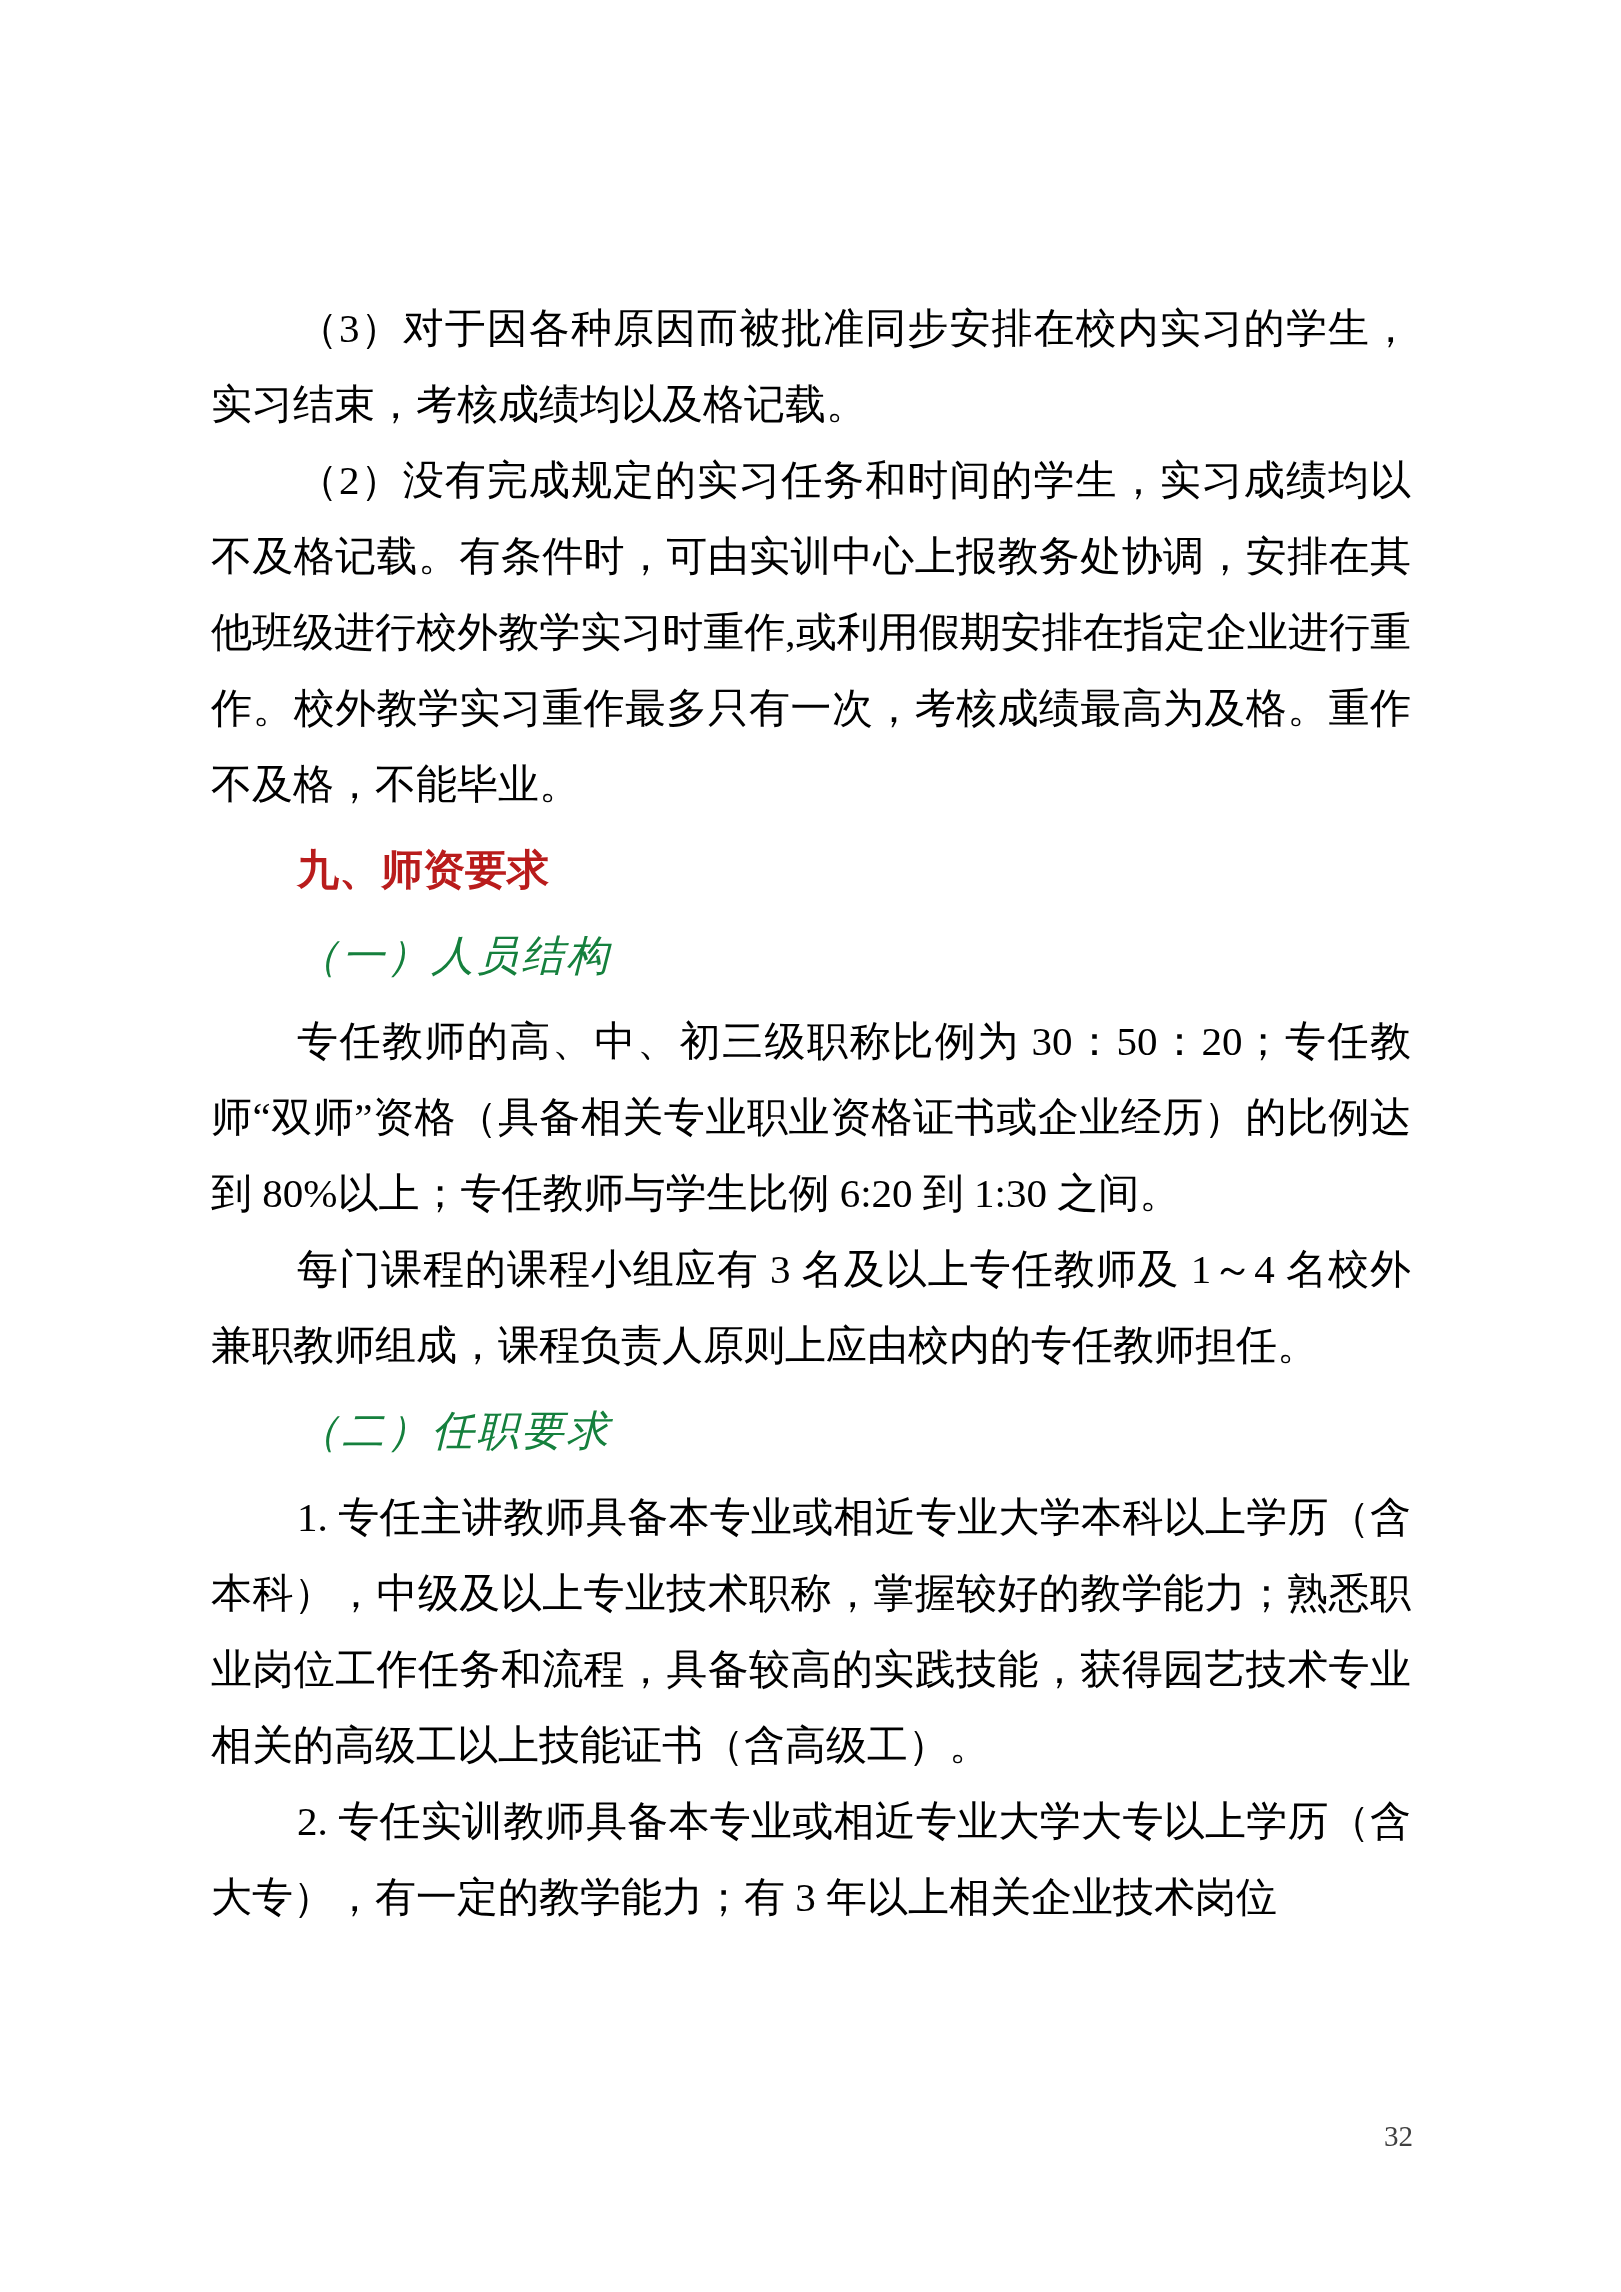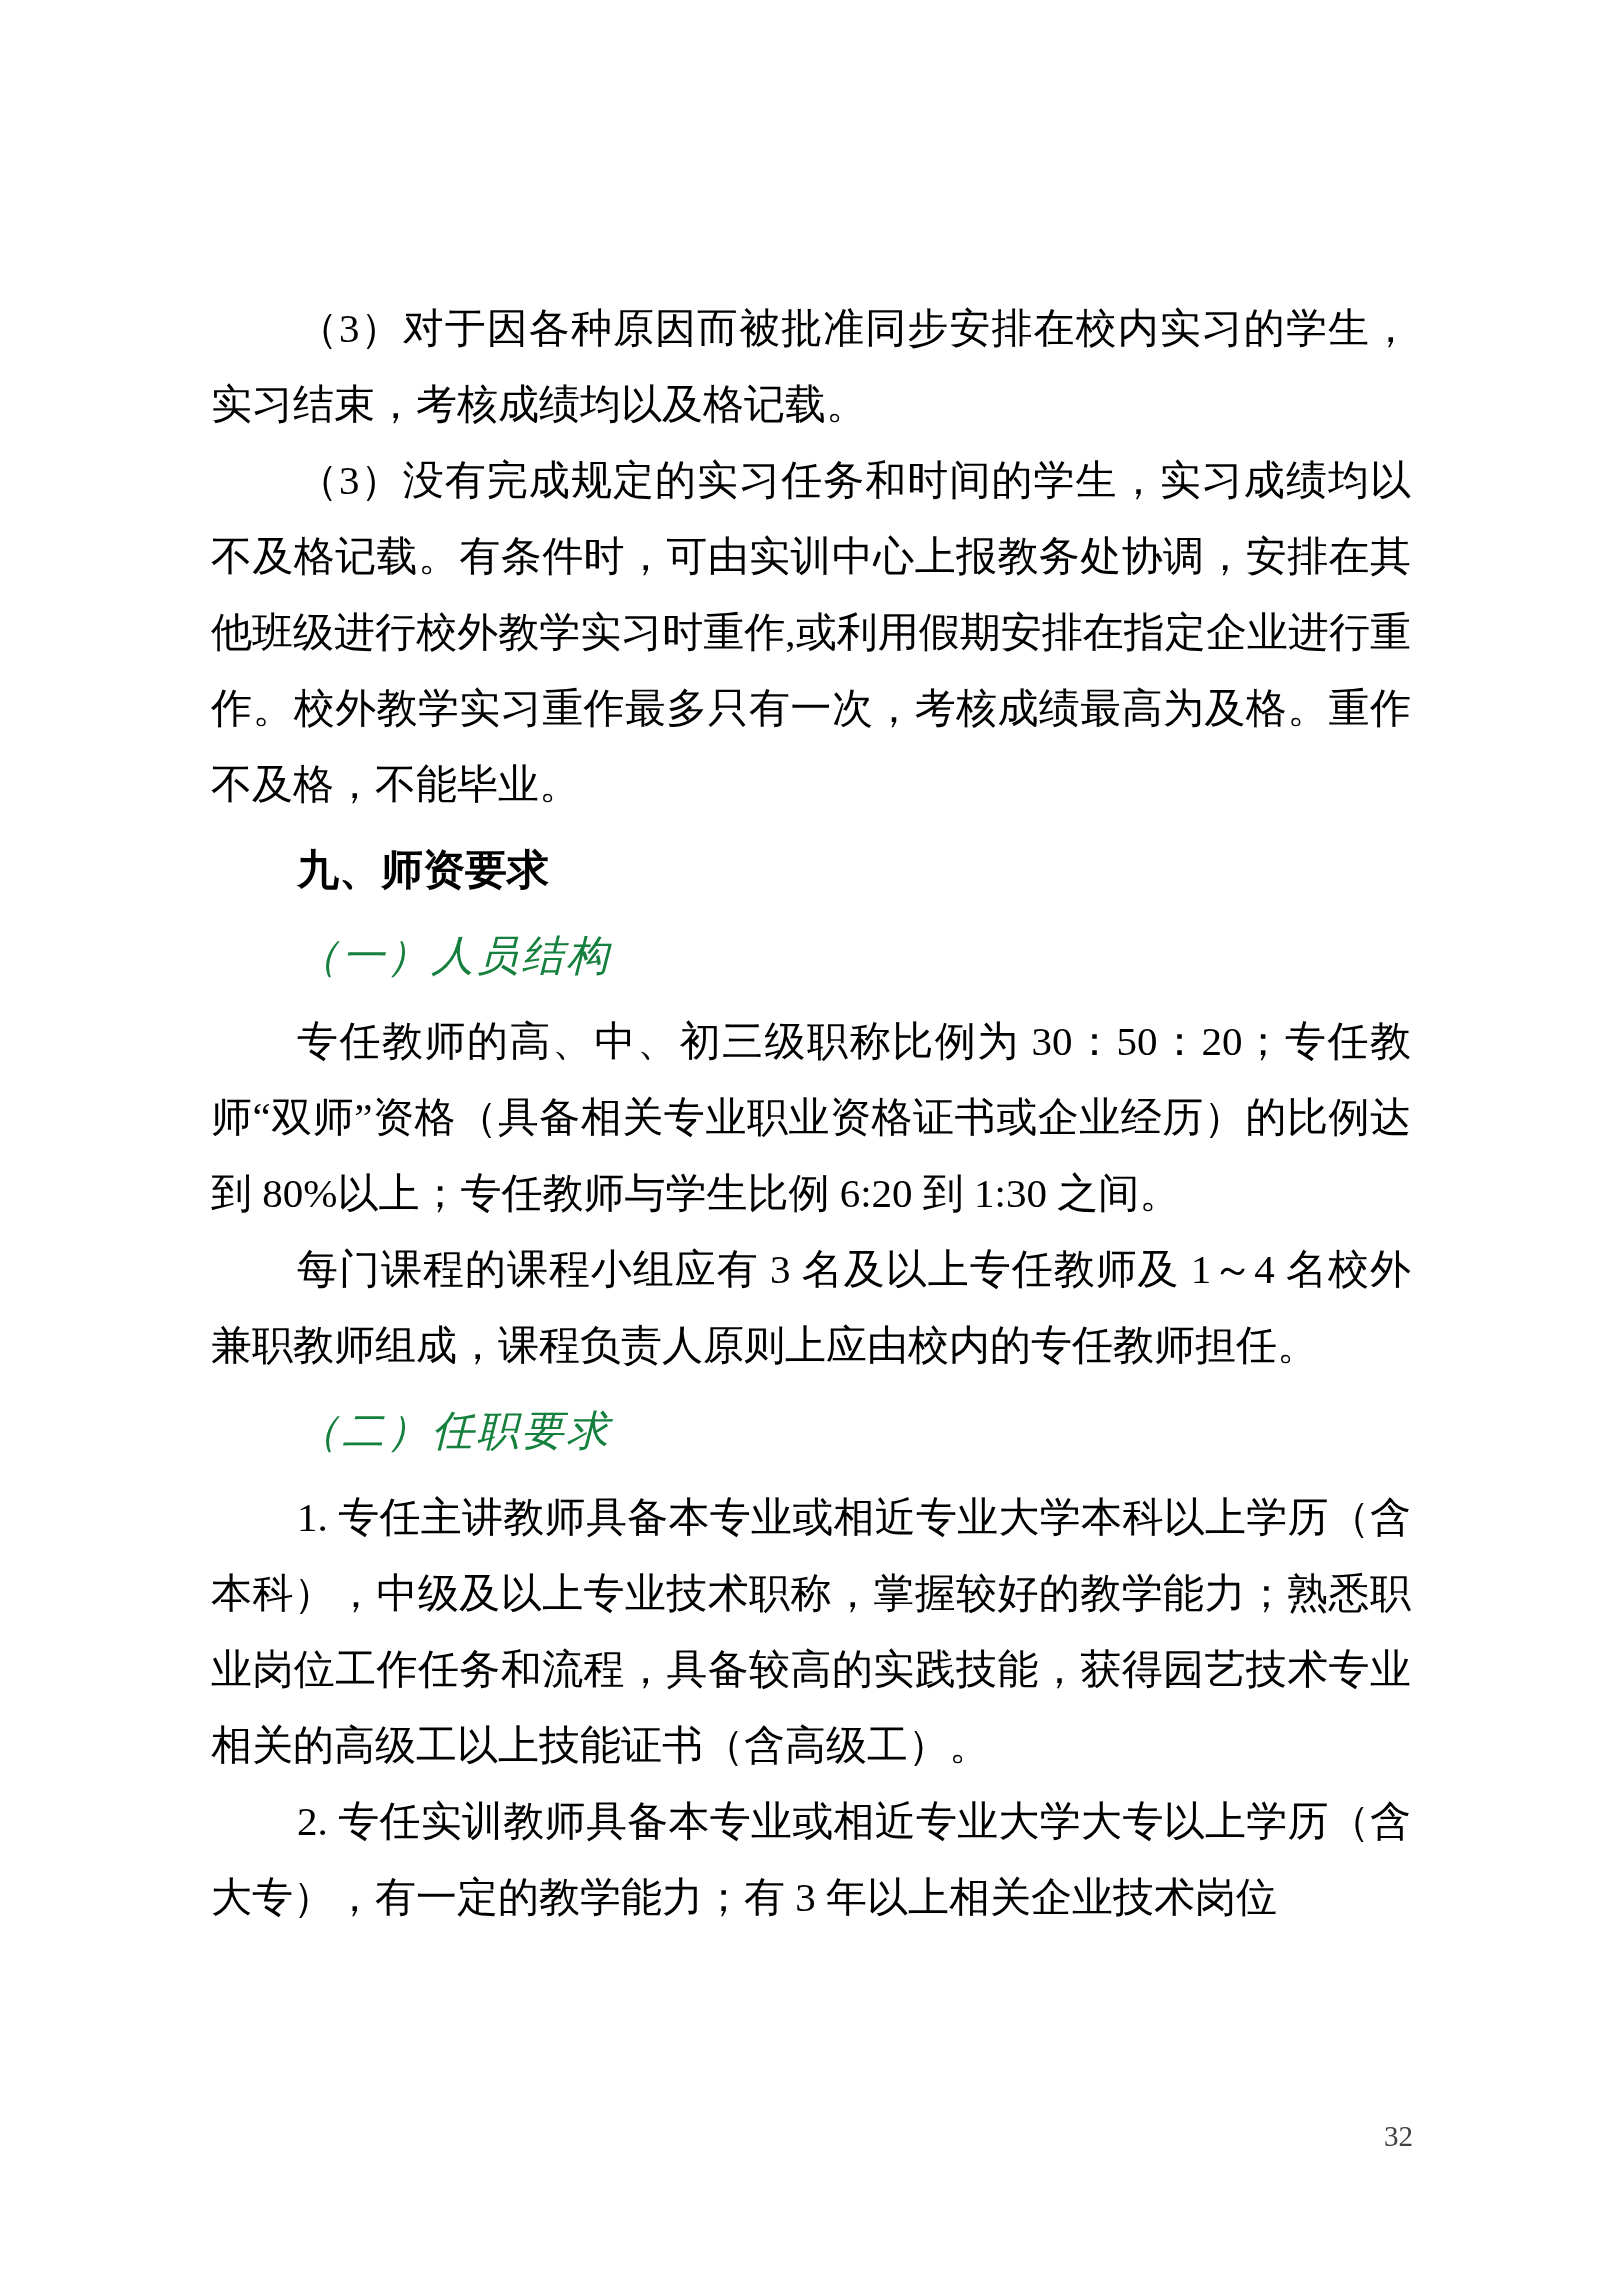--- a/index.html
+++ b/index.html
@@ -31,21 +31,21 @@
     text-justify: inter-ideograph;
     color: #000000;
   }
   .section-heading {
     font-family: "Liberation Sans", "DejaVu Sans", sans-serif;
     font-size: 42px;
     font-weight: bold;
     line-height: 76px;
     margin: 9.8px 0;
     text-indent: 86px;
-    color: #000000;
+    color: #b91c1c;
   }
   .sub-heading {
     font-family: "Liberation Serif", "DejaVu Serif", serif;
     font-style: italic;
     font-size: 42px;
     font-weight: normal;
     line-height: 76px;
     margin: 9.8px 0;
     text-indent: 86px;
     letter-spacing: 2.9px;
@@ -60,21 +60,21 @@
     line-height: 39px;
     color: #404040;
   }
 </style>
 </head>
 <body>
 
 <div class="page">
   <div class="content">
     <p class="body-par">（3）对于因各种原因而被批准同步安排在校内实习的学生，实习结束，考核成绩均以及格记载。</p>
-    <p class="body-par">（3）没有完成规定的实习任务和时间的学生，实习成绩均以不及格记载。有条件时，可由实训中心上报教务处协调，安排在其他班级进行校外教学实习时重作,或利用假期安排在指定企业进行重作。校外教学实习重作最多只有一次，考核成绩最高为及格。重作不及格，不能毕业。</p>
+    <p class="body-par">（2）没有完成规定的实习任务和时间的学生，实习成绩均以不及格记载。有条件时，可由实训中心上报教务处协调，安排在其他班级进行校外教学实习时重作,或利用假期安排在指定企业进行重作。校外教学实习重作最多只有一次，考核成绩最高为及格。重作不及格，不能毕业。</p>
     <h2 class="section-heading">九、师资要求</h2>
     <h3 class="sub-heading">（一）人员结构</h3>
     <p class="body-par">专任教师的高、中、初三级职称比例为 30：50：20；专任教师“双师”资格（具备相关专业职业资格证书或企业经历）的比例达到 80%以上；专任教师与学生比例 6:20 到 1:30 之间。</p>
     <p class="body-par">每门课程的课程小组应有 3 名及以上专任教师及 1～4 名校外兼职教师组成，课程负责人原则上应由校内的专任教师担任。</p>
     <h3 class="sub-heading">（二）任职要求</h3>
     <p class="body-par">1. 专任主讲教师具备本专业或相近专业大学本科以上学历（含本科），中级及以上专业技术职称，掌握较好的教学能力；熟悉职业岗位工作任务和流程，具备较高的实践技能，获得园艺技术专业相关的高级工以上技能证书（含高级工）。</p>
     <p class="body-par">2. 专任实训教师具备本专业或相近专业大学大专以上学历（含大专），有一定的教学能力；有 3 年以上相关企业技术岗位</p>
   </div>
   <div class="page-number">32</div>
 </div>

